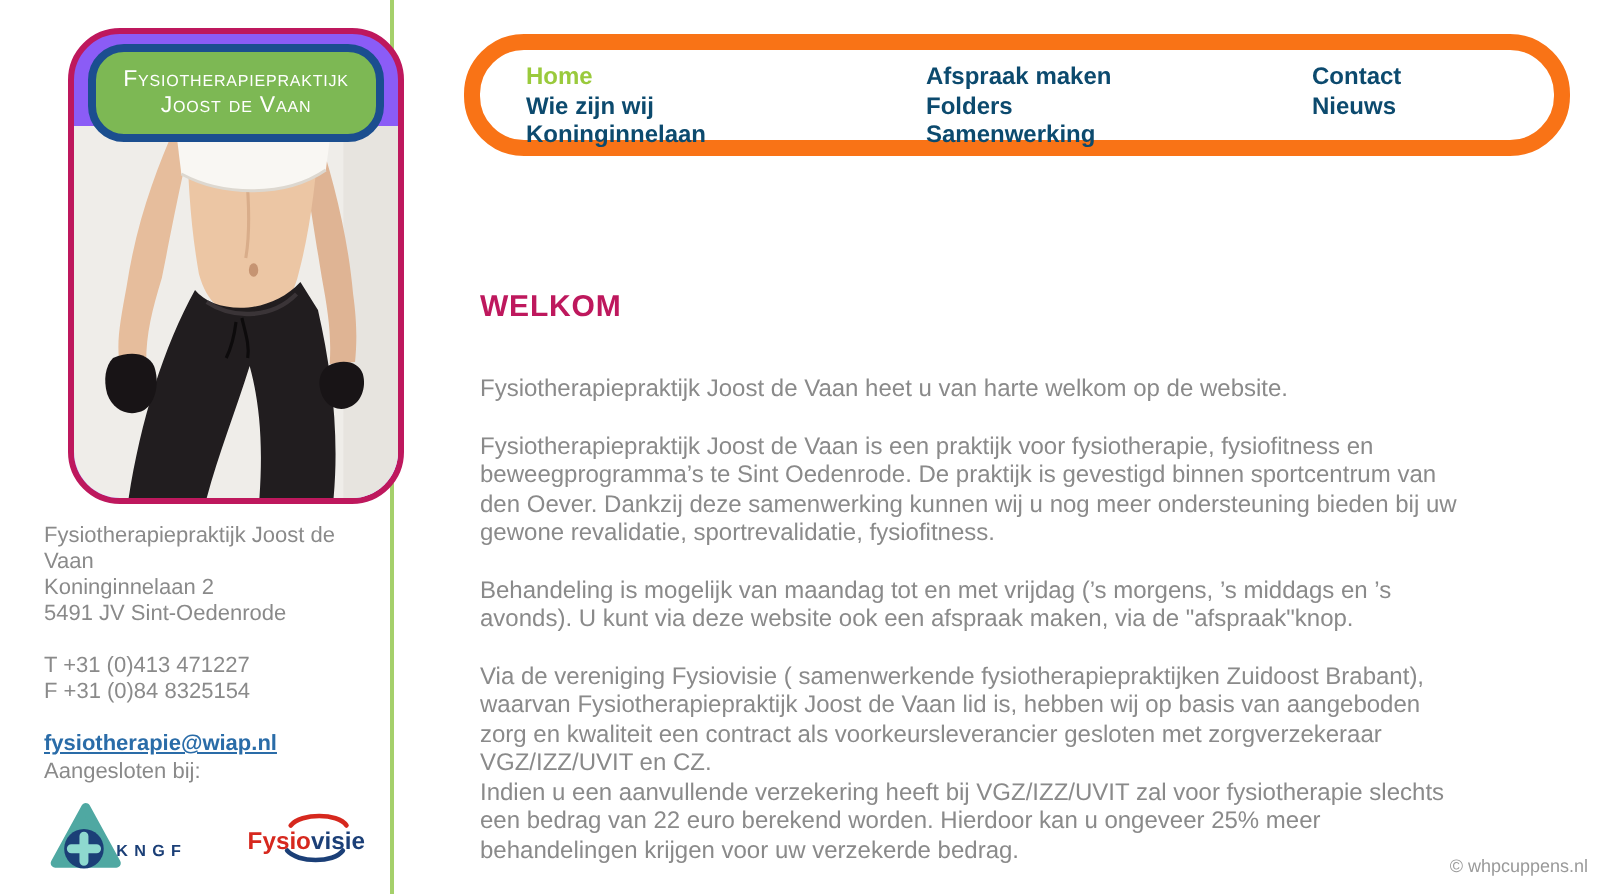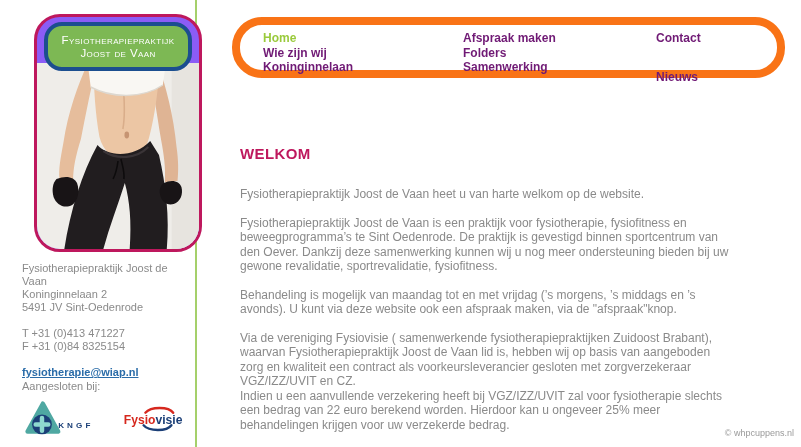--- a/index.html
+++ b/index.html
@@ -29,22 +29,22 @@
 
   .affil-label { position:absolute; left:22px; top:380px; font-size:11px; color:#8a8a8a; }
   .logos { position:absolute; left:24px; top:398px; width:166px; height:42px;
            display:flex; align-items:center; gap:24px; }
 
   
   .navbox { position:absolute; left:232px; top:17px; width:553px; height:61px;
             border:8px solid #f97316; border-radius:30px; background:#ffffff;
             display:flex; padding:6px 0 0 23px; }
   .nav-col { display:flex; flex-direction:column; }
-  .nav-col1 { width:200px; } .nav-col2 { width:193px; } .nav-col3 { width:auto;gap:24px; }
-  .nav-item { font-size:12px; font-weight:bold; color:#701a75; line-height:14.5px;
+  .nav-col1 { width:200px; } .nav-col2 { width:193px; } .nav-col3 { width:auto; }
+  .nav-item { font-size:12px; font-weight:bold; color:#0c4a6e; line-height:14.5px;
               text-decoration:none; cursor:pointer; }
   .nav-item.active { color:#9aca3c; }
 
   
   .main { position:absolute; left:240px; top:145px; width:496px; }
   .main h1 { font-size:15px; font-weight:bold; color:#be185d; letter-spacing:.4px;
              margin-bottom:25px; }
   .main p { font-size:12px; line-height:14.5px; color:#8a8a8a; margin-bottom:14px; }
   .main p:last-child { margin-bottom:0; }
 

